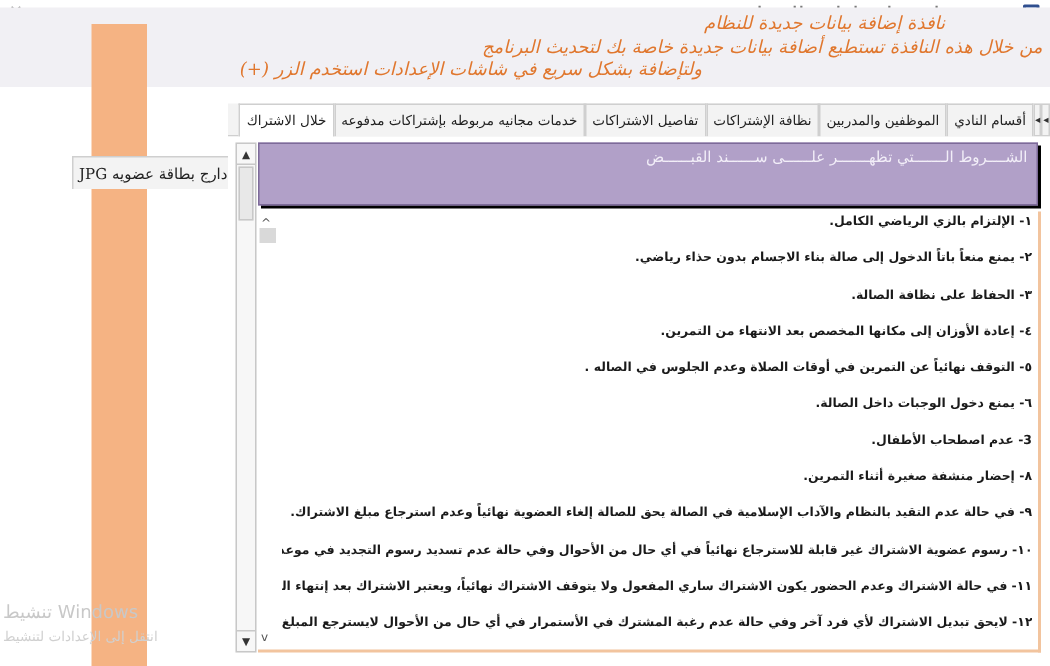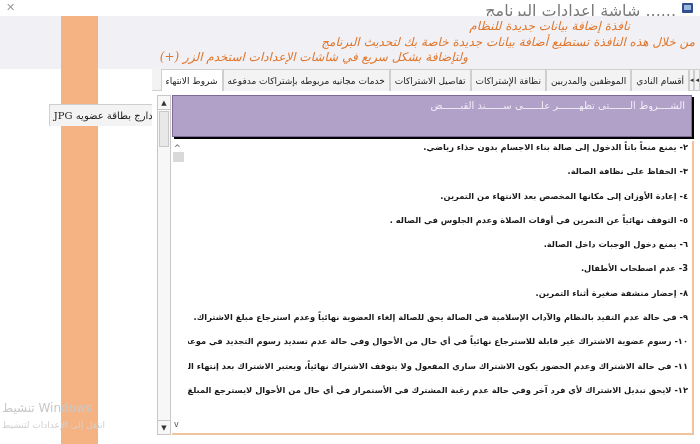--- a/index.html
+++ b/index.html
@@ -4,21 +4,21 @@
 <style>
   * { box-sizing: border-box; margin: 0; padding: 0; }
   html, body { width: 700px; height: 444px; overflow: hidden; background: #ffffff; font-family: "DejaVu Sans", sans-serif; }
   .window { position: relative; width: 700px; height: 444px; background: #ffffff; }
   .titlebar { position: absolute; top: 0; left: 0; width: 700px; height: 16px; background: #ffffff; }
   .title-close { position: absolute; left: 6px; top: 1px; font-size: 11px; color: #9a9a9a; }
   .title-text { position: absolute; right: 24px; top: 1px; font-size: 16px; color: #7a7a7a; direction: rtl; }
   .title-icon { position: absolute; right: 7px; top: 3px; width: 11px; height: 10px; background: #2f4f8f; border-radius: 1px; }
   .title-icon::after { content: ""; position: absolute; left: 2px; top: 2px; width: 7px; height: 5px; background: #9fb6de; }
 
-  .header { position: absolute; top: 16px; left: 0; width: 700px; height: 53px; background: #f1f0f4; }
+  .header { position: absolute; top: 5px; left: 0; width: 700px; height: 53px; background: #f1f0f4; }
   .header-line { position: absolute; right: 0; font-family: "DejaVu Serif", serif; font-style: italic; color: #e0772e; direction: rtl; white-space: nowrap; }
   .h1 { top: 3px; right: 70px; font-size: 12px; }
   .h2 { top: 19px; right: 5px; font-size: 12px; margin-left: 34px; }
   .h3 { top: 34px; right: 232px; font-size: 12px; }
 
   .leftpanel { position: absolute; top: 69px; left: 0; width: 152px; height: 375px; background: #ffffff; }
   .orange-bar { position: absolute; top: 16px; left: 61px; width: 37px; height: 428px; background: #f5b383; }
   .watermark-1 { position: absolute; top: 401px; left: 2px; font-size: 12px; color: #c8c8c8; white-space: nowrap; }
   .watermark-2 { position: absolute; top: 420px; left: 2px; font-size: 9px; color: #d0d0d0; white-space: nowrap; direction: rtl; }
 
@@ -73,21 +73,21 @@
         <span>◂</span>
       </div>
     <div class="tab-arrow">
         <span>◂</span>
       </div>
     <div class="tab">أقسام النادي</div>
     <div class="tab">الموظفين والمدربين</div>
     <div class="tab">نظافة الإشتراكات</div>
     <div class="tab">تفاصيل الاشتراكات</div>
     <div class="tab">خدمات مجانيه مربوطه بإشتراكات مدفوعه</div>
-    <div class="tab active">شروط الانتهاء</div>
+    <div class="tab active">خلال الاشتراك</div>
     <div class="tab jpg">ادارج بطاقة عضويه JPG</div>
   </div>
 
   <div class="content">
     <div class="outer-scroll">
       <div class="up">▲</div>
       <div class="thumb"></div>
       <div class="down">▼</div>
     </div>
 
@@ -95,20 +95,21 @@
       <div class="banner-text">الشــــروط الـــــــتي تظهـــــــر علــــــى ســــــند القبــــــض</div>
     </div>
 
     <div class="terms-box">
       <div class="inner-scroll">
         <span class="up">^</span>
         <span class="thumb"></span>
         <span class="down">v</span>
       </div>
       <ul class="terms">
+        <li class="term">١- الإلتزام بالزي الرياضي الكامل.</li>
         <li class="term">٢- يمنع منعاً باتاً الدخول إلى صالة بناء الاجسام بدون حذاء رياضي.</li>
         <li class="term">٣- الحفاظ على نظافة الصالة.</li>
         <li class="term">٤- إعادة الأوزان إلى مكانها المخصص بعد الانتهاء من التمرين.</li>
         <li class="term">٥- التوقف نهائياً عن التمرين في أوقات الصلاة وعدم الجلوس في الصاله .</li>
         <li class="term">٦- يمنع دخول الوجبات داخل الصالة.</li>
         <li class="term">3- عدم اصطحاب الأطفال.</li>
         <li class="term">٨- إحضار منشفة صغيرة أثناء التمرين.</li>
         <li class="term">٩- في حالة عدم التقيد بالنظام والآداب الإسلامية في الصالة يحق للصالة إلغاء العضوية نهائياً وعدم استرجاع مبلغ الاشتراك.</li>
         <li class="term">١٠- رسوم عضوية الاشتراك غير قابلة للاسترجاع نهائياً في أي حال من الأحوال وفي حالة عدم تسديد رسوم التجديد في موعدها تعتبر العضوية منتهية.</li>
         <li class="term">١١- في حالة الاشتراك وعدم الحضور يكون الاشتراك ساري المفعول ولا يتوقف الاشتراك نهائياً، ويعتبر الاشتراك بعد إنتهاء المدة منتهي الصلاحية.</li>

